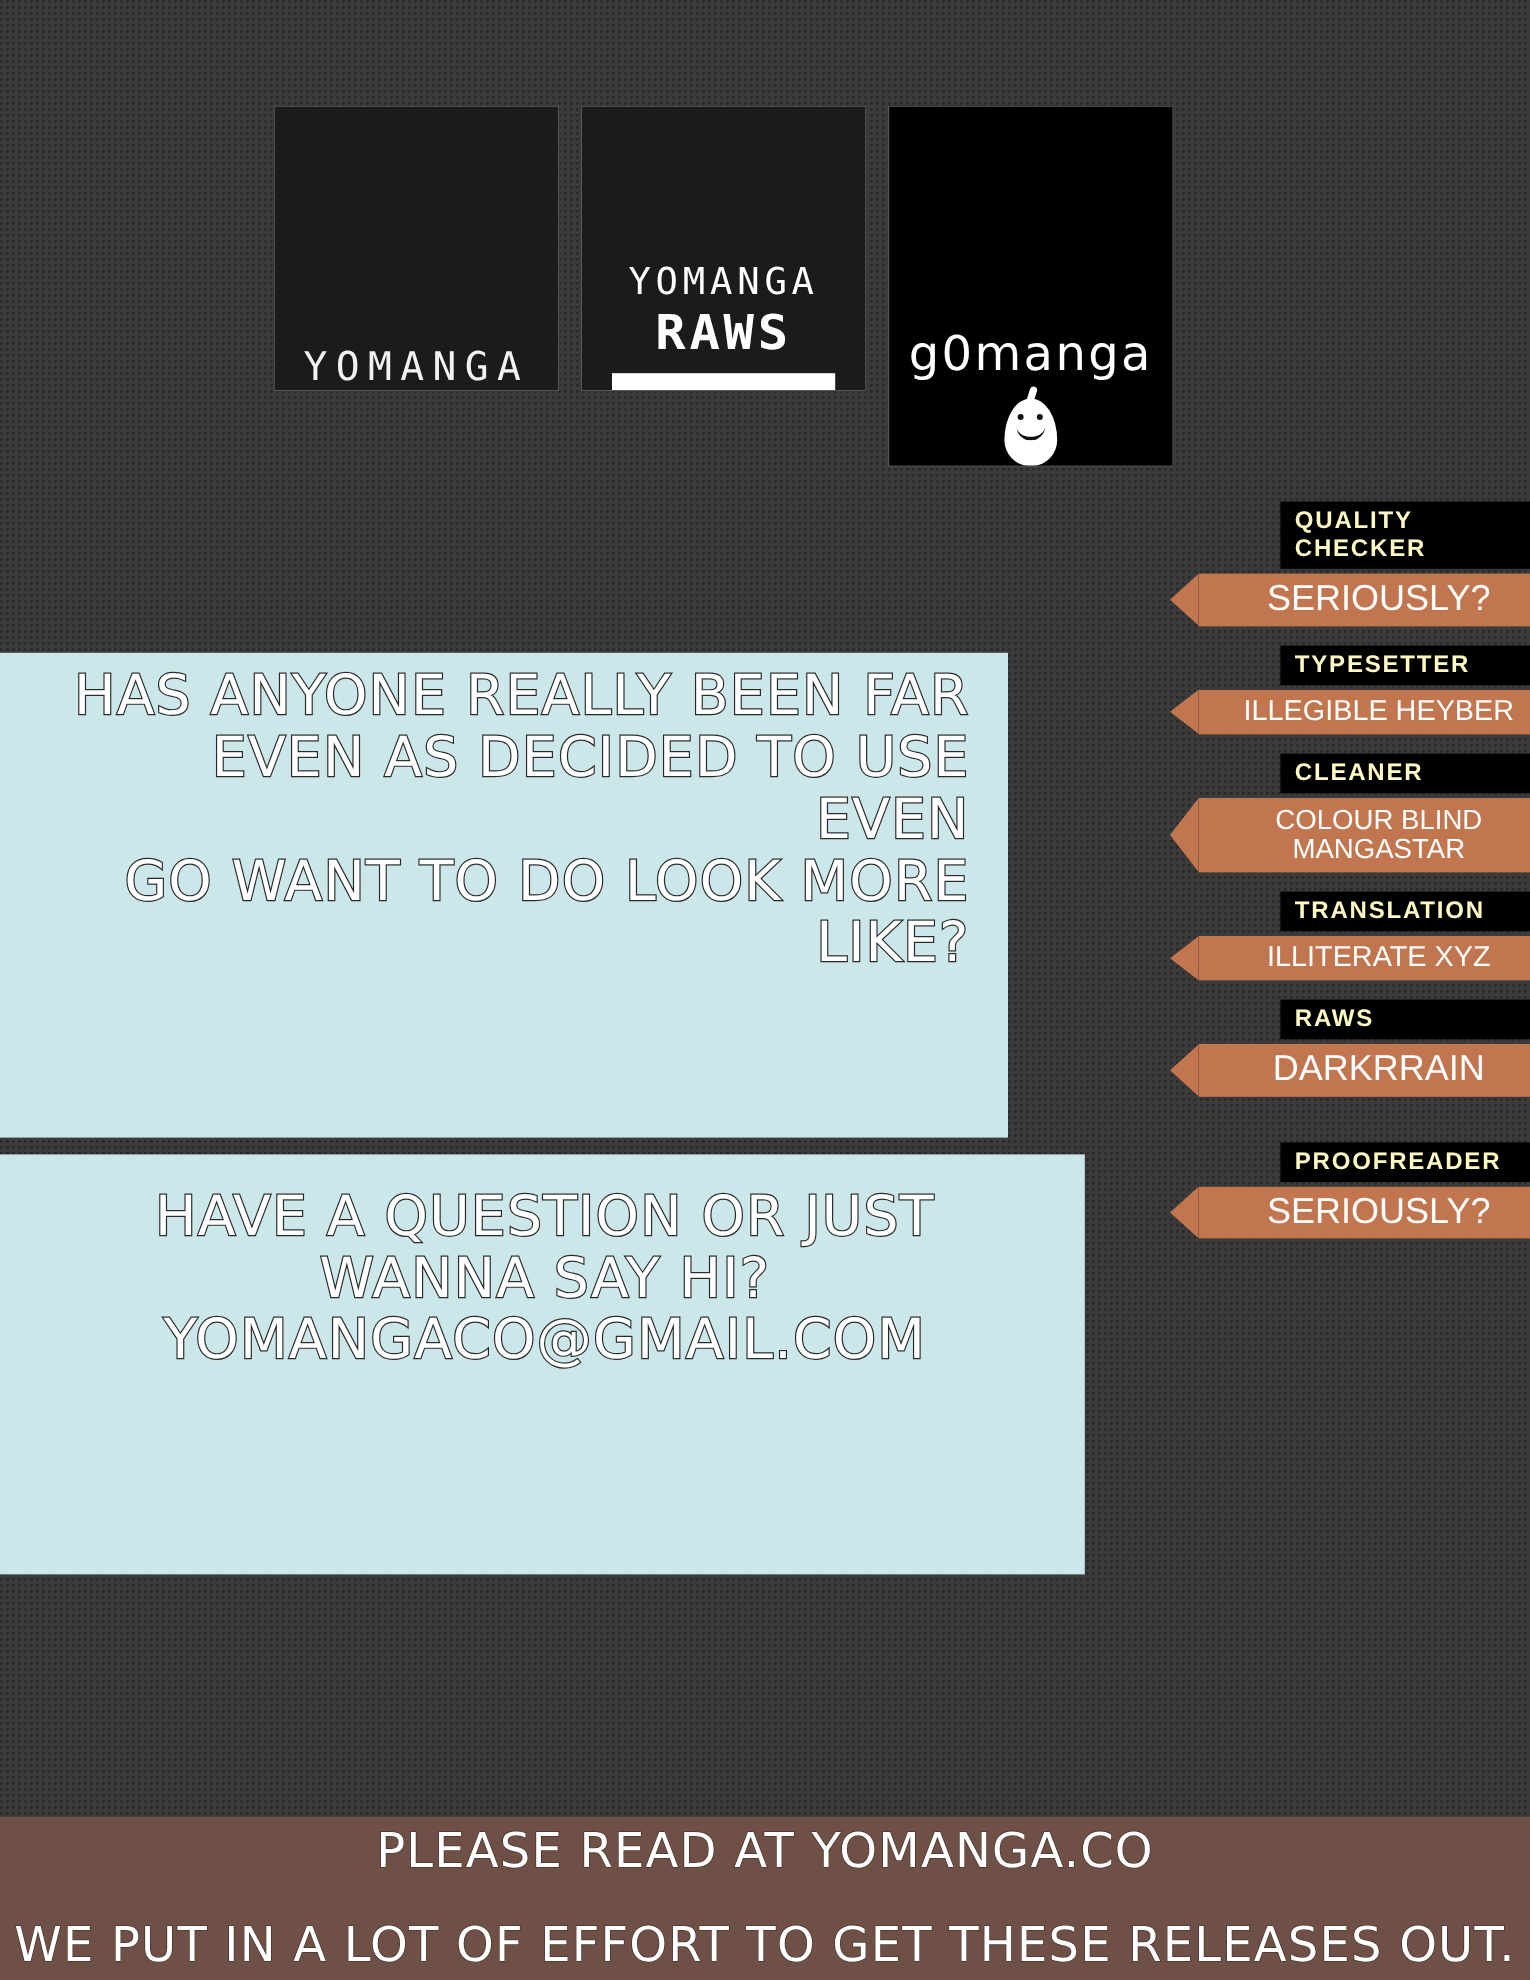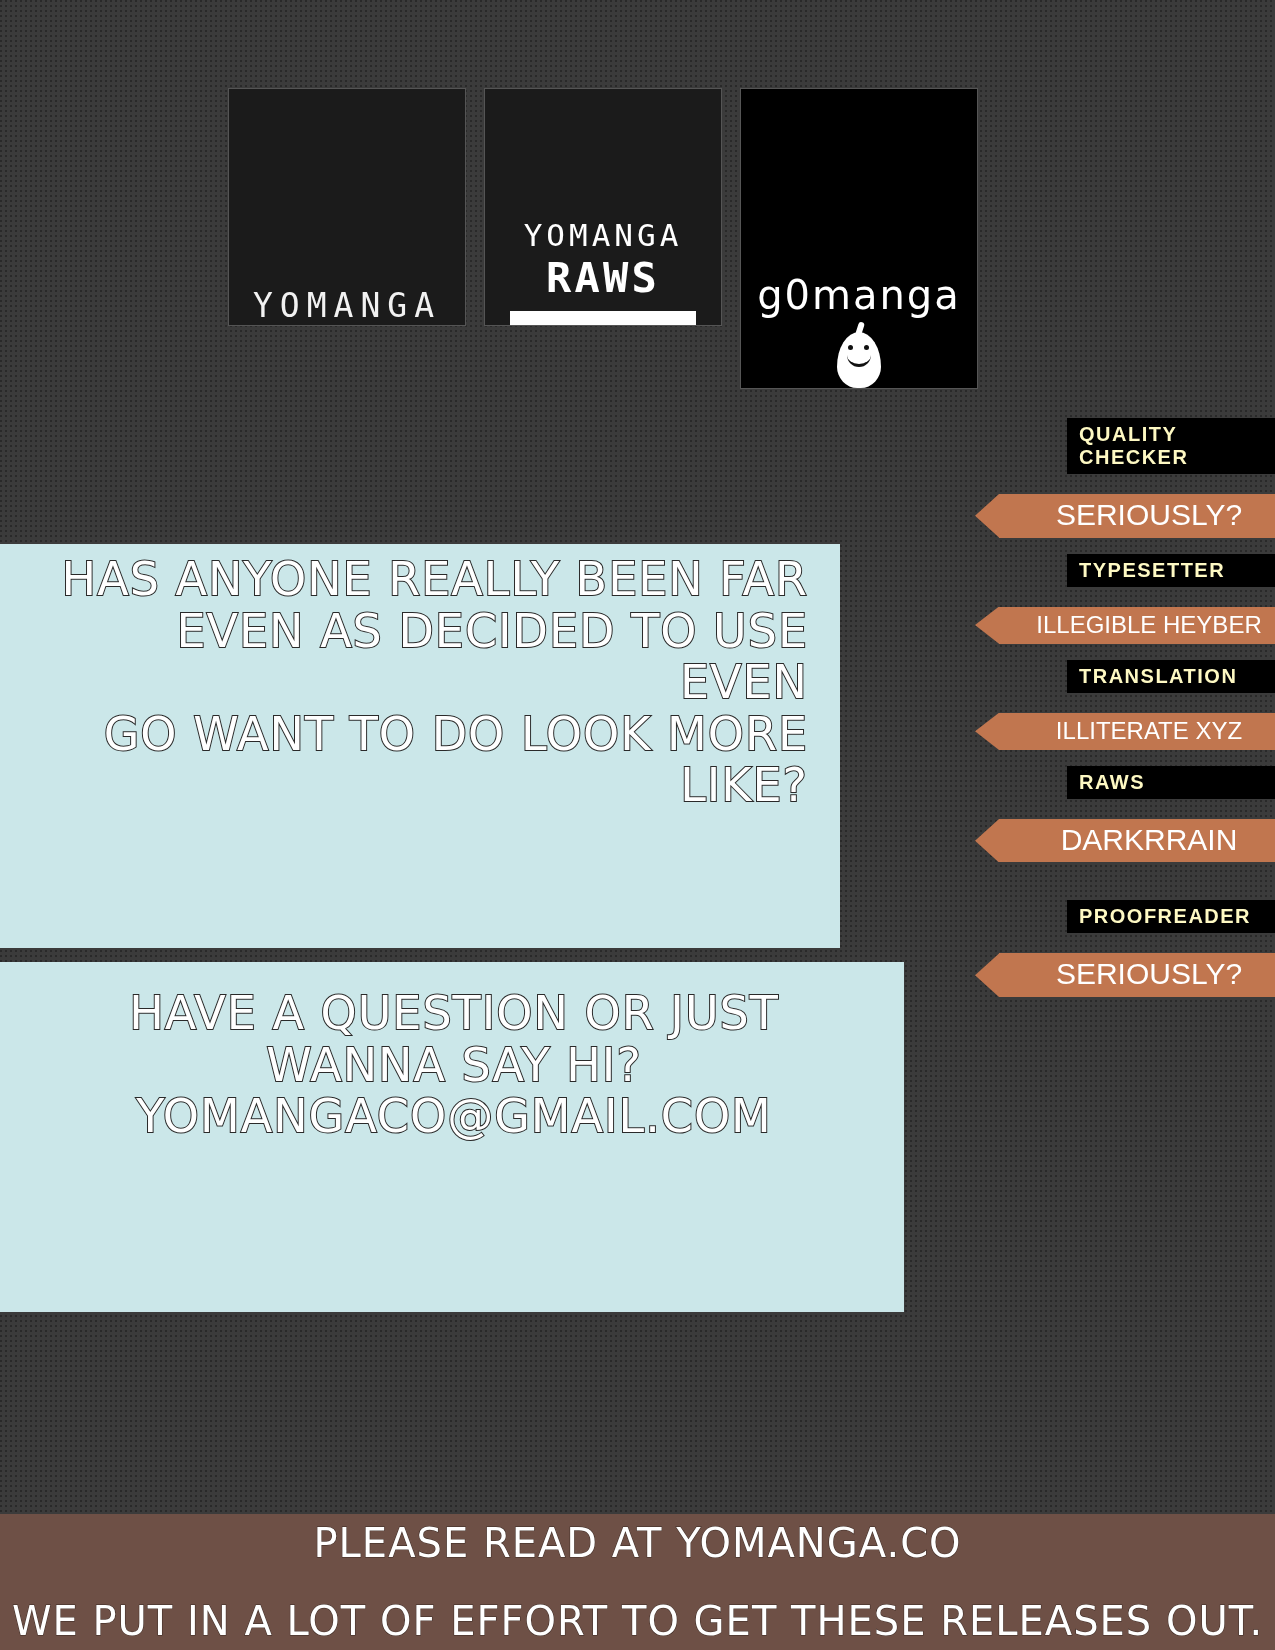--- a/index.html
+++ b/index.html
@@ -130,21 +130,21 @@
     font-size: 20px;
     font-weight: bold;
     letter-spacing: 1.5px;
     text-align: left;
     padding: 5px 12px 5px 12px;
     margin-left: 92px;
     font-family: "Liberation Sans", sans-serif;
   }
   .credit-name-wrap {
     position: relative;
-    margin-top: 20px;
+    margin-top: 4px;
     height: auto;
   }
   .credit-name {
     background: #c1764f;
     color: #fff;
     font-size: 30px;
     text-align: center;
     padding: 5px 10px 7px 34px;
     margin-left: 24px;
     position: relative;
@@ -268,20 +268,30 @@
     <div class="credit-group">
       <div class="credit-role">TYPESETTER</div>
       <div class="credit-name-wrap">
         <div class="credit-name small">
           <span class="arrow"></span>
           <span>ILLEGIBLE HEYBER</span>
         </div>
       </div>
     </div>
 
+    <div class="credit-group">
+      <div class="credit-role">CLEANER</div>
+      <div class="credit-name-wrap">
+        <div class="credit-name two-line">
+          <span class="arrow"></span>
+          <span style="white-space: pre-line;">COLOUR BLIND
+MANGASTAR</span>
+        </div>
+      </div>
+    </div>
 
     <div class="credit-group">
       <div class="credit-role">TRANSLATION</div>
       <div class="credit-name-wrap">
         <div class="credit-name small">
           <span class="arrow"></span>
           <span>ILLITERATE XYZ</span>
         </div>
       </div>
     </div>

